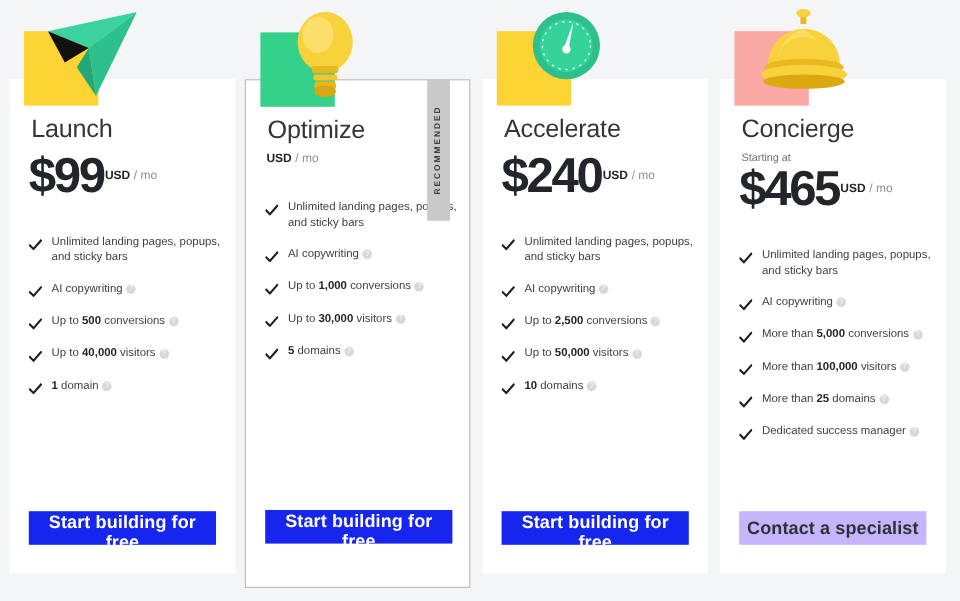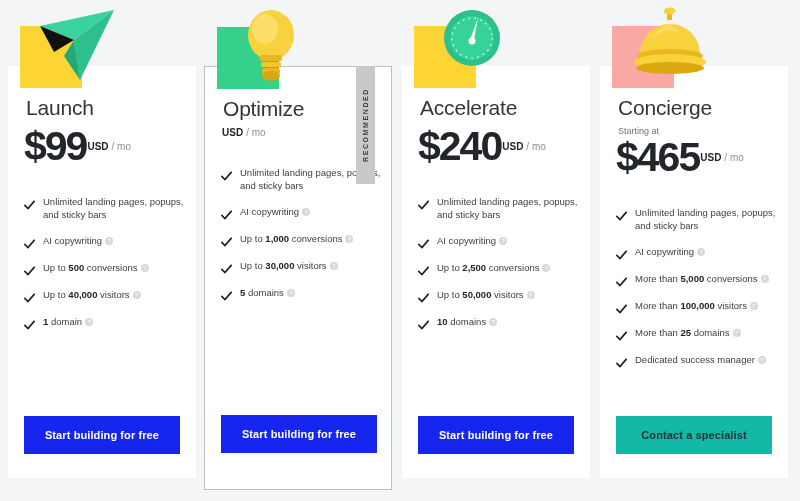--- a/index.html
+++ b/index.html
@@ -163,34 +163,34 @@
     margin-left: 3px;
     vertical-align: 1px;
     font-family: "Liberation Sans", sans-serif;
   }
 
   
   .cta-btn {
     position: absolute;
     left: 16px;
     width: 156px;
-    height: 38px;
+    height: 28px;
     border: none;
     cursor: pointer;
     font-family: "Liberation Sans", sans-serif;
-    font-size: 11px;
+    font-size: 15px;
     font-weight: bold;
     letter-spacing: 0.1px;
   }
   .cta-blue {
     background: #1626ef;
     color: #ffffff;
   }
   .cta-pink {
-    background: #14b8a6;
+    background: #c4b5fd;
     color: #2d3135;
     margin-top: 48px;
   }
   .card-launch     .cta-btn { bottom: 24px; }
   .card-optimize   .cta-btn { bottom: 36px; }
   .card-accelerate .cta-btn { bottom: 24px; }
   .card-concierge  .cta-btn { bottom: 24px; }
 </style>
 </head>
 <body>

